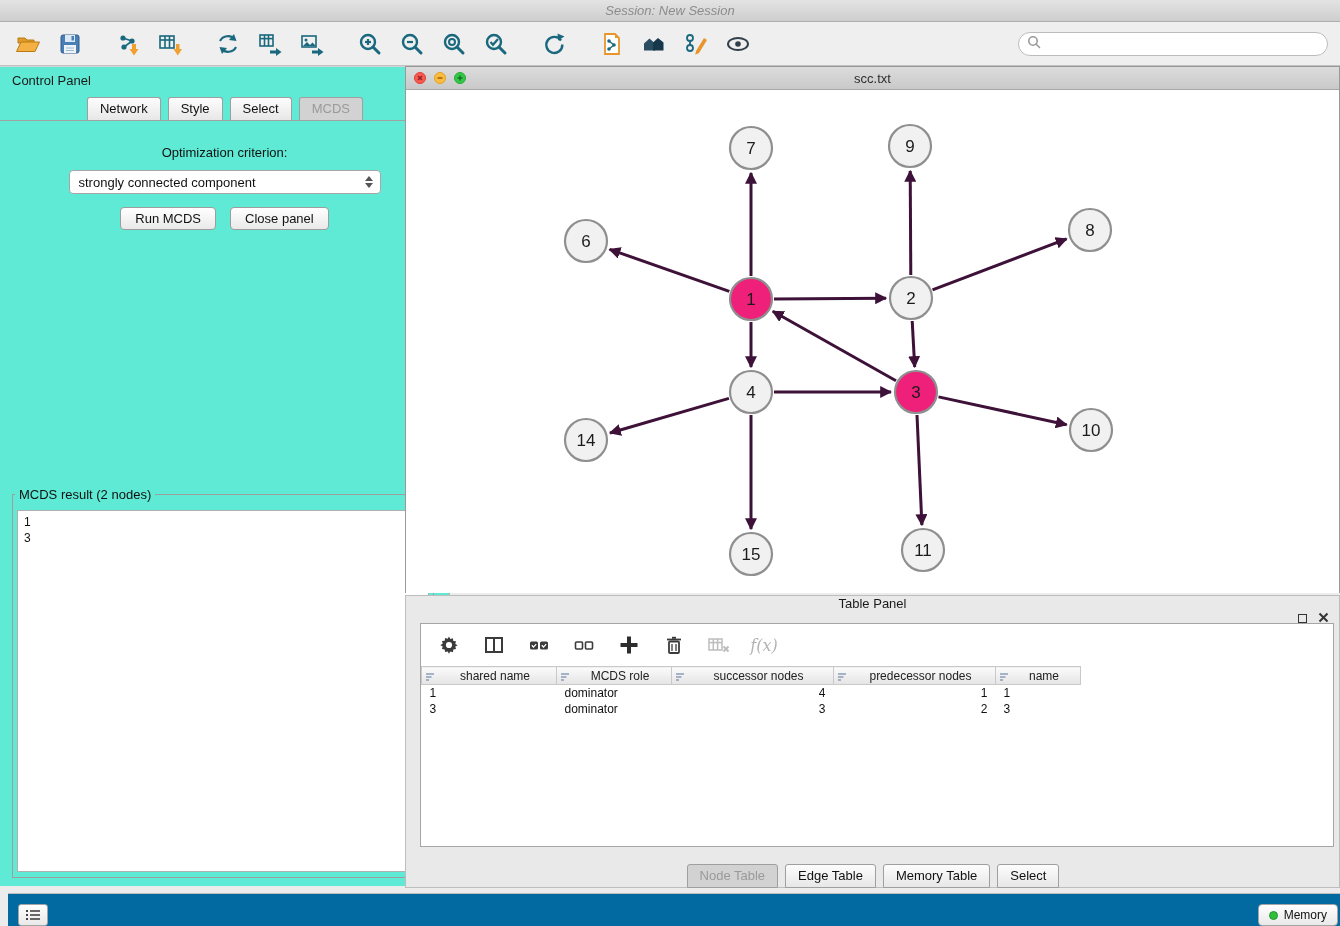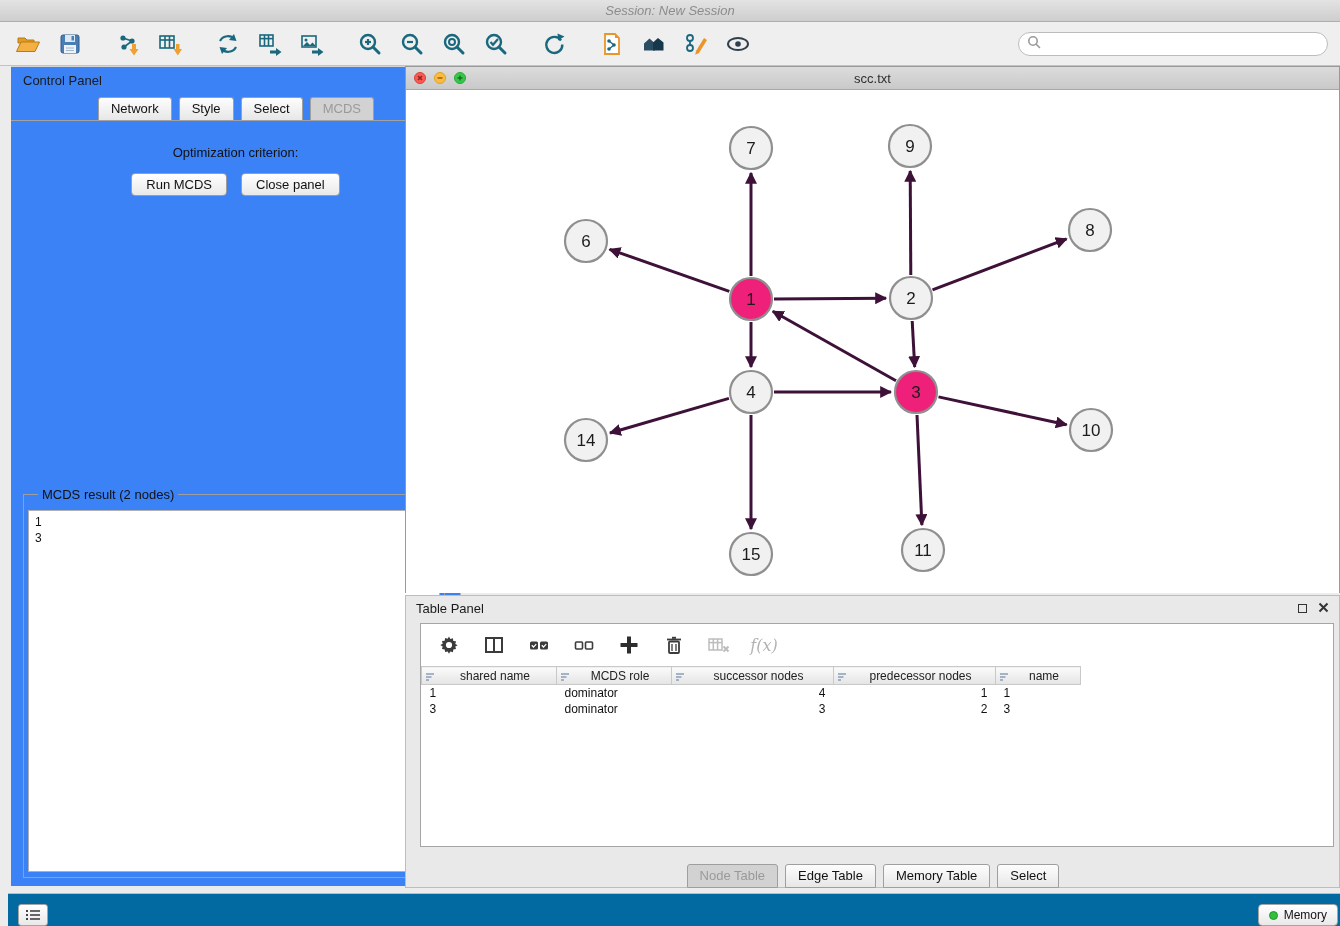--- a/index.html
+++ b/index.html
@@ -18,22 +18,22 @@
   .tb-group { display:flex; align-items:center; gap:10px; margin-right:26px; }
   .tbi { width:32px; height:32px; display:flex; align-items:center; justify-content:center;
     border-radius:4px; cursor:default; }
   .search { margin-left:auto; width:292px; height:22px; border:1px solid #bcbcbc;
     border-radius:12px; background:#fff; display:flex; align-items:center;
     padding:0 8px; gap:6px; }
   .search input { border:none; outline:none; flex:1; font-size:13px; background:transparent;
     font-family:"Liberation Sans", sans-serif; }
 
   
-  .control-panel { position:absolute; left:11px; top:66px; width:450px; height:820px;
-    background:#3b82f6; border-right:1px solid #b3b3b3; border-top:1px solid #d4d4d4;
+  .control-panel { position:absolute; left:0; top:66px; width:450px; height:820px;
+    background:#5eead4; border-right:1px solid #b3b3b3; border-top:1px solid #d4d4d4;
     box-sizing:border-box; }
   .cp-header { height:26px; display:flex; align-items:center; padding:0 12px;
     font-size:13px; color:#1a1a1a; }
   .panel-controls { margin-left:auto; display:flex; gap:11px; align-items:center; }
   .float-ic { width:9px; height:9px; border:1.6px solid #333; box-sizing:border-box; }
   .cp-tabs, .tp-tabs { display:flex; justify-content:center;gap:8px; }
   .cp-tabs { margin-top:4px; border-bottom:1px solid #a2a2a2; align-items:flex-end; height:23px; }
   .tab { font-size:13px; padding:3px 12px 4px; background:linear-gradient(#fdfdfd,#e7e7e7);
     border:1px solid #9f9f9f; margin-right:-1px; border-radius:3px 3px 0 0; color:#111;
     cursor:default; white-space:nowrap; }
@@ -46,21 +46,21 @@
   .combo-arrows { margin-left:auto; display:flex; flex-direction:column; gap:2px; }
   .tri-up { width:0; height:0; border-left:4px solid transparent; border-right:4px solid transparent;
     border-bottom:5px solid #555; }
   .tri-down { width:0; height:0; border-left:4px solid transparent; border-right:4px solid transparent;
     border-top:5px solid #555; }
   .btn-row { display:flex; justify-content:center; gap:14px; margin-top:13px; }
   .btn { font-size:13px; padding:3px 14px; background:linear-gradient(#ffffff,#e9e9e9);
     border:1px solid #9d9d9d; border-radius:4px; color:#111; cursor:default; }
   .result-fieldset { position:absolute; left:12px; right:15px; top:420px; bottom:8px;
     border:1px solid #9e9e9e; margin:0; padding:0; }
-  .result-fieldset legend { font-size:13px; color:#111; padding:0 4px; margin-left:14px; }
+  .result-fieldset legend { font-size:13px; color:#111; padding:0 4px; margin-left:2px; }
   .result-inner { position:absolute; left:4px; right:4px; top:8px; bottom:5px;
     background:#fff; border:1px solid #b0b0b0; padding:3px 6px; font-size:12px;
     line-height:16px; color:#111; overflow:hidden; }
   .result-inner span { display:block; }
 
   
   .net-window { position:absolute; left:405px; top:66px; width:935px; height:527px;
     border:1px solid #999; box-sizing:border-box; background:#fff; }
   .net-titlebar { height:22px; background:linear-gradient(#dcdcdc,#c9c9c9);
     border-bottom:1px solid #a8a8a8; display:flex; align-items:center; padding:0 8px;
@@ -72,21 +72,21 @@
   .light.yellow { background:#fdbc40; border:1px solid #dfa123; }
   .light.green { background:#34c84a; border:1px solid #27aa35; }
   .net-title { position:absolute; left:0; right:0; text-align:center; font-size:13px;
     color:#2e2e2e; }
   .net-canvas { position:relative; width:933px; height:503px; background:#fff; }
 
   
   .table-panel { position:absolute; left:405px; top:595px; width:935px; height:293px;
     background:#e9e9e9; border:1px solid #bdbdbd; box-sizing:border-box; }
   .tp-header { height:24px; display:flex; align-items:center; padding:0 10px;
-    font-size:13px; color:#1a1a1a; }
+    font-size:13px; color:#1a1a1a;flex-direction:column; }
   .tp-box { position:absolute; left:14px; right:5px; top:27px; height:222px;
     background:#fff; border:1px solid #a5a5a5; overflow:hidden; }
   .tp-toolbar { height:42px; display:flex; align-items:center; gap:21px; padding:0 16px; }
   .tpi { width:24px; height:24px; display:flex; align-items:center; justify-content:center; }
   .fx { font-family:"DejaVu Serif", serif; font-style:italic; font-size:16px; color:#b3b3b3; }
   .tp-table { border-collapse:collapse; table-layout:fixed; width:659px; font-size:12px; }
   .tp-table th { height:17px; background:linear-gradient(#fbfbfb,#e4e4e4);
     border:1px solid #c9c9c9; font-weight:normal; color:#222; position:relative;
     text-align:center; padding:0 4px 0 16px; }
   .sort-ic { position:absolute; left:3px; top:4px; }
@@ -291,20 +291,27 @@
 
     <div class="cp-tabs">
       <span class="tab cp-tab">Network</span>
       <span class="tab cp-tab">Style</span>
       <span class="tab cp-tab">Select</span>
       <span class="tab cp-tab active">MCDS</span>
     </div>
 
     <div class="opt-label">Optimization criterion:</div>
 
+    <div class="combo">
+      <span>strongly connected component</span>
+      <span class="combo-arrows">
+        <span class="tri-up"></span>
+          <span class="tri-down"></span>
+      </span>
+    </div>
 
     <div class="btn-row">
       <button class="btn">Run MCDS</button>
       <button class="btn">Close panel</button>
     </div>
 
     <fieldset class="result-fieldset">
       <legend>MCDS result (2 nodes)</legend>
       <div class="result-inner">
         <span>1</span>

